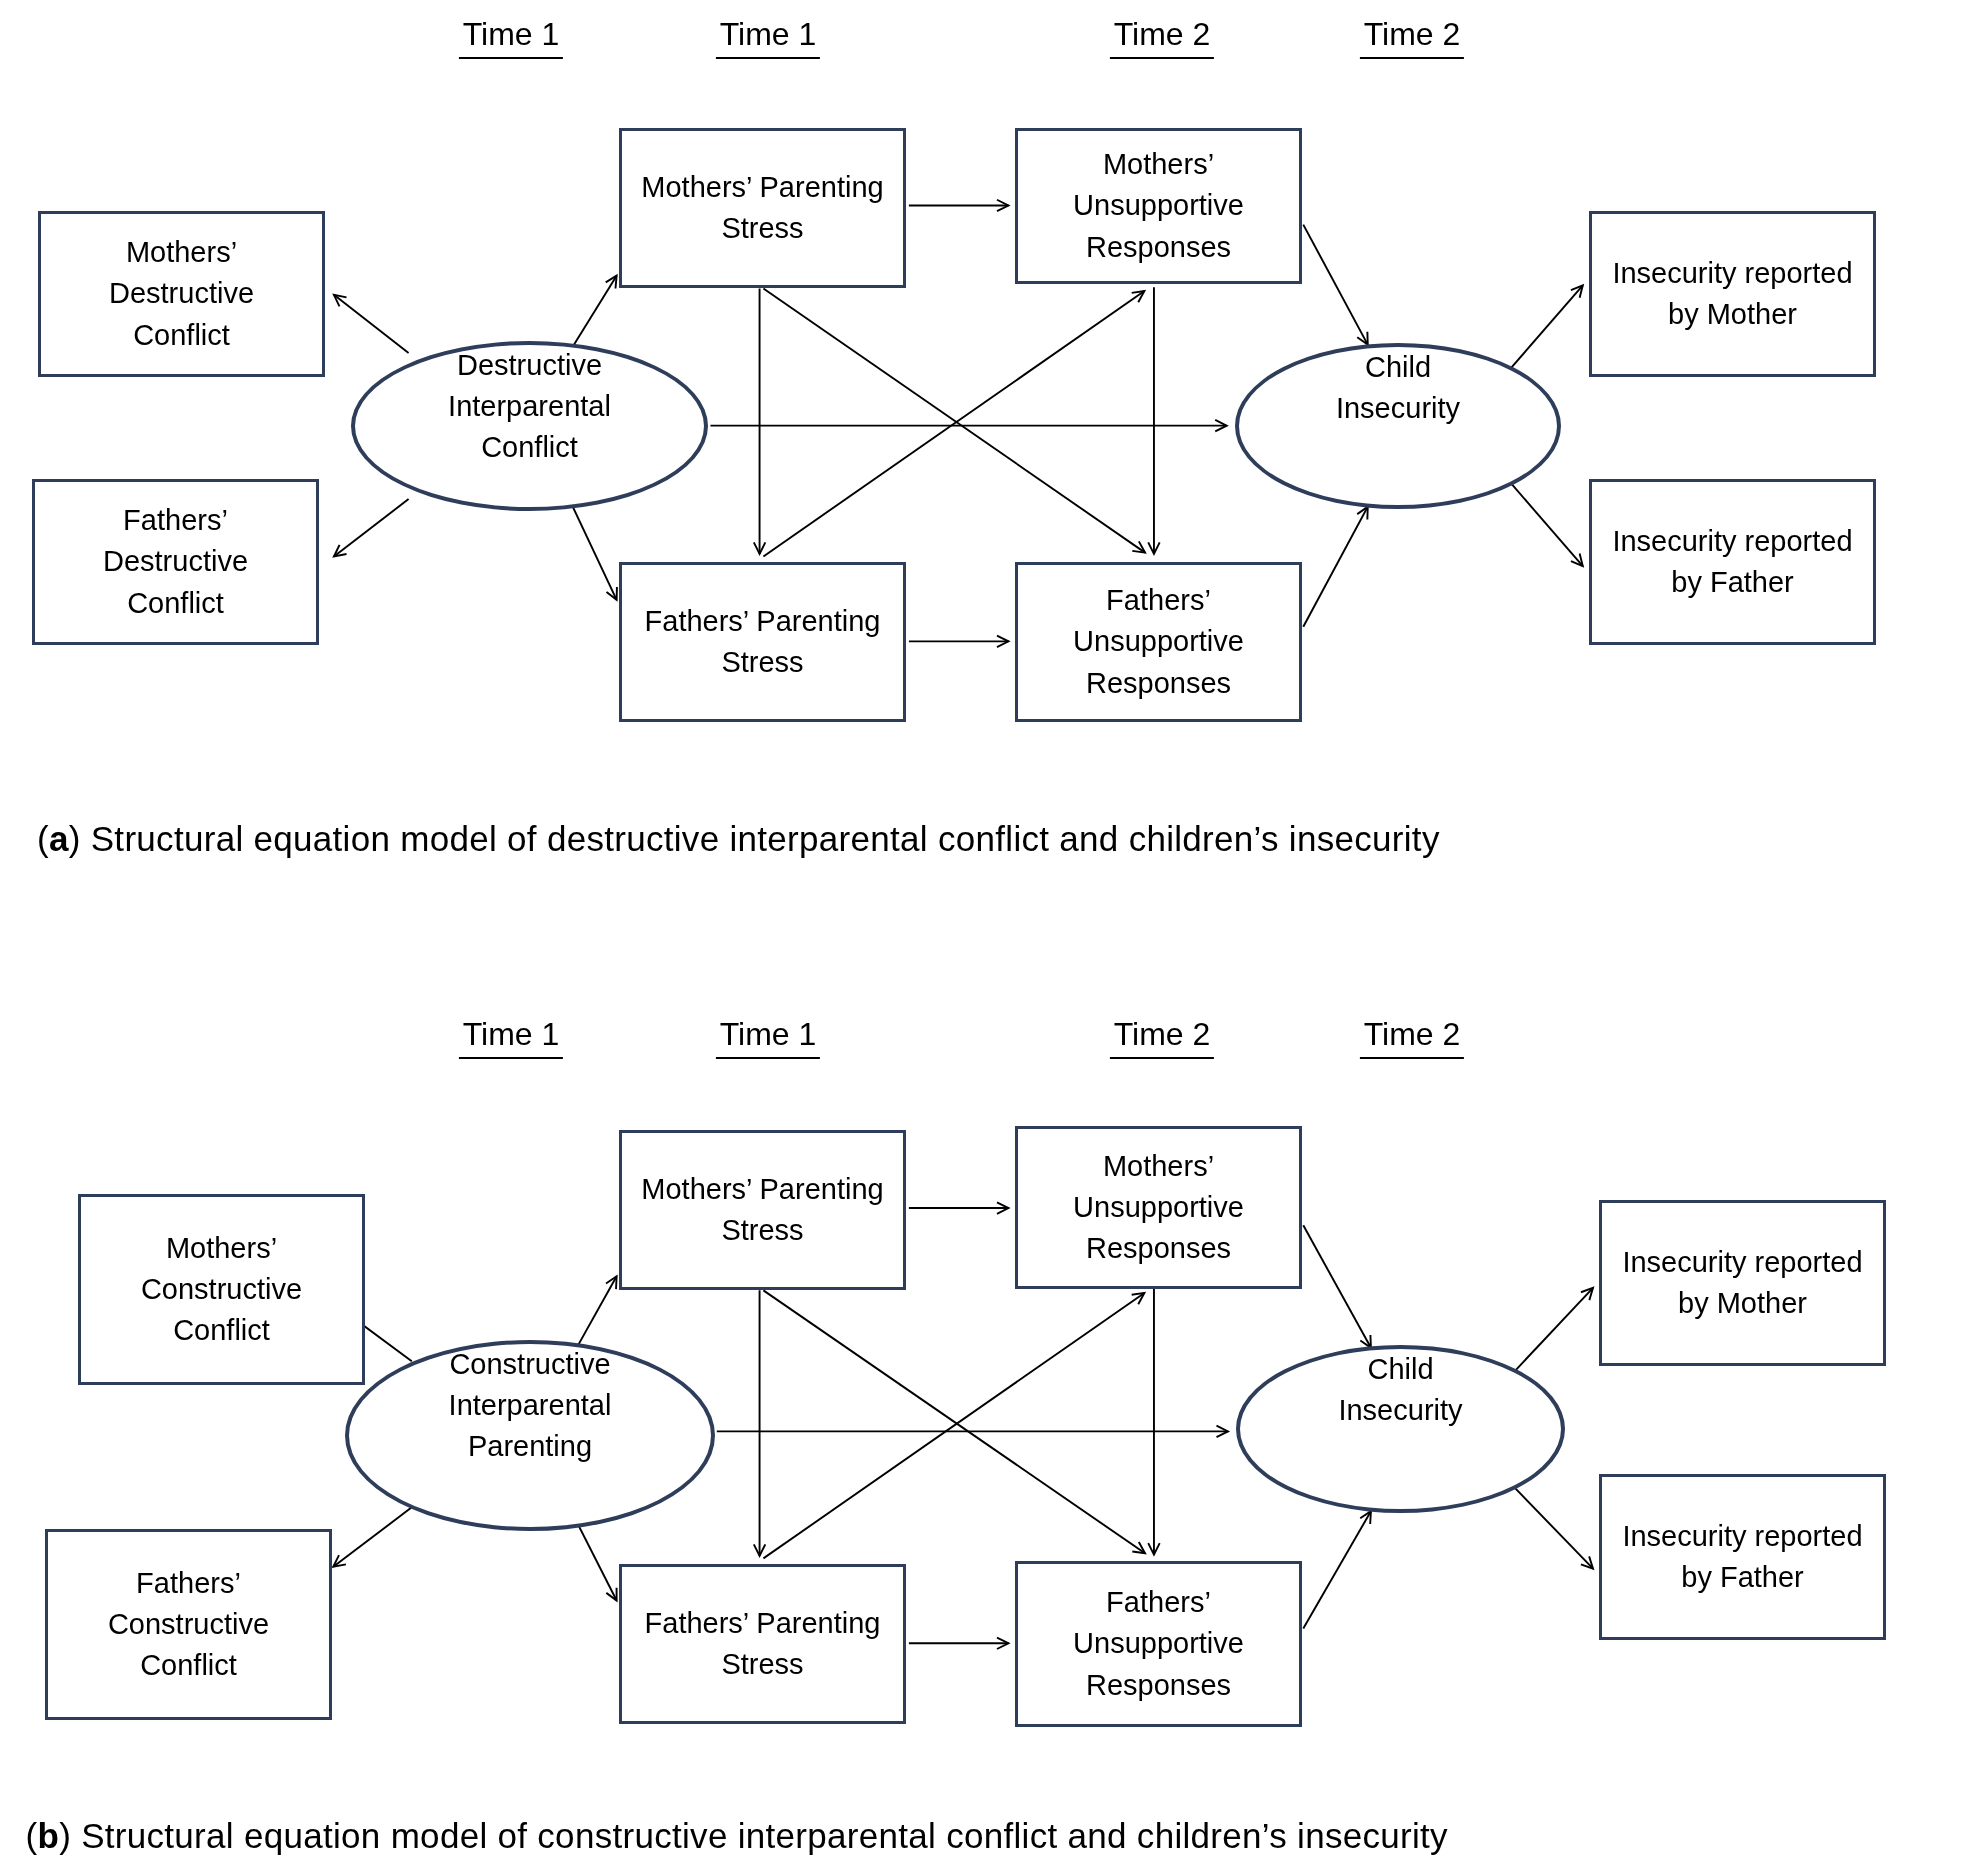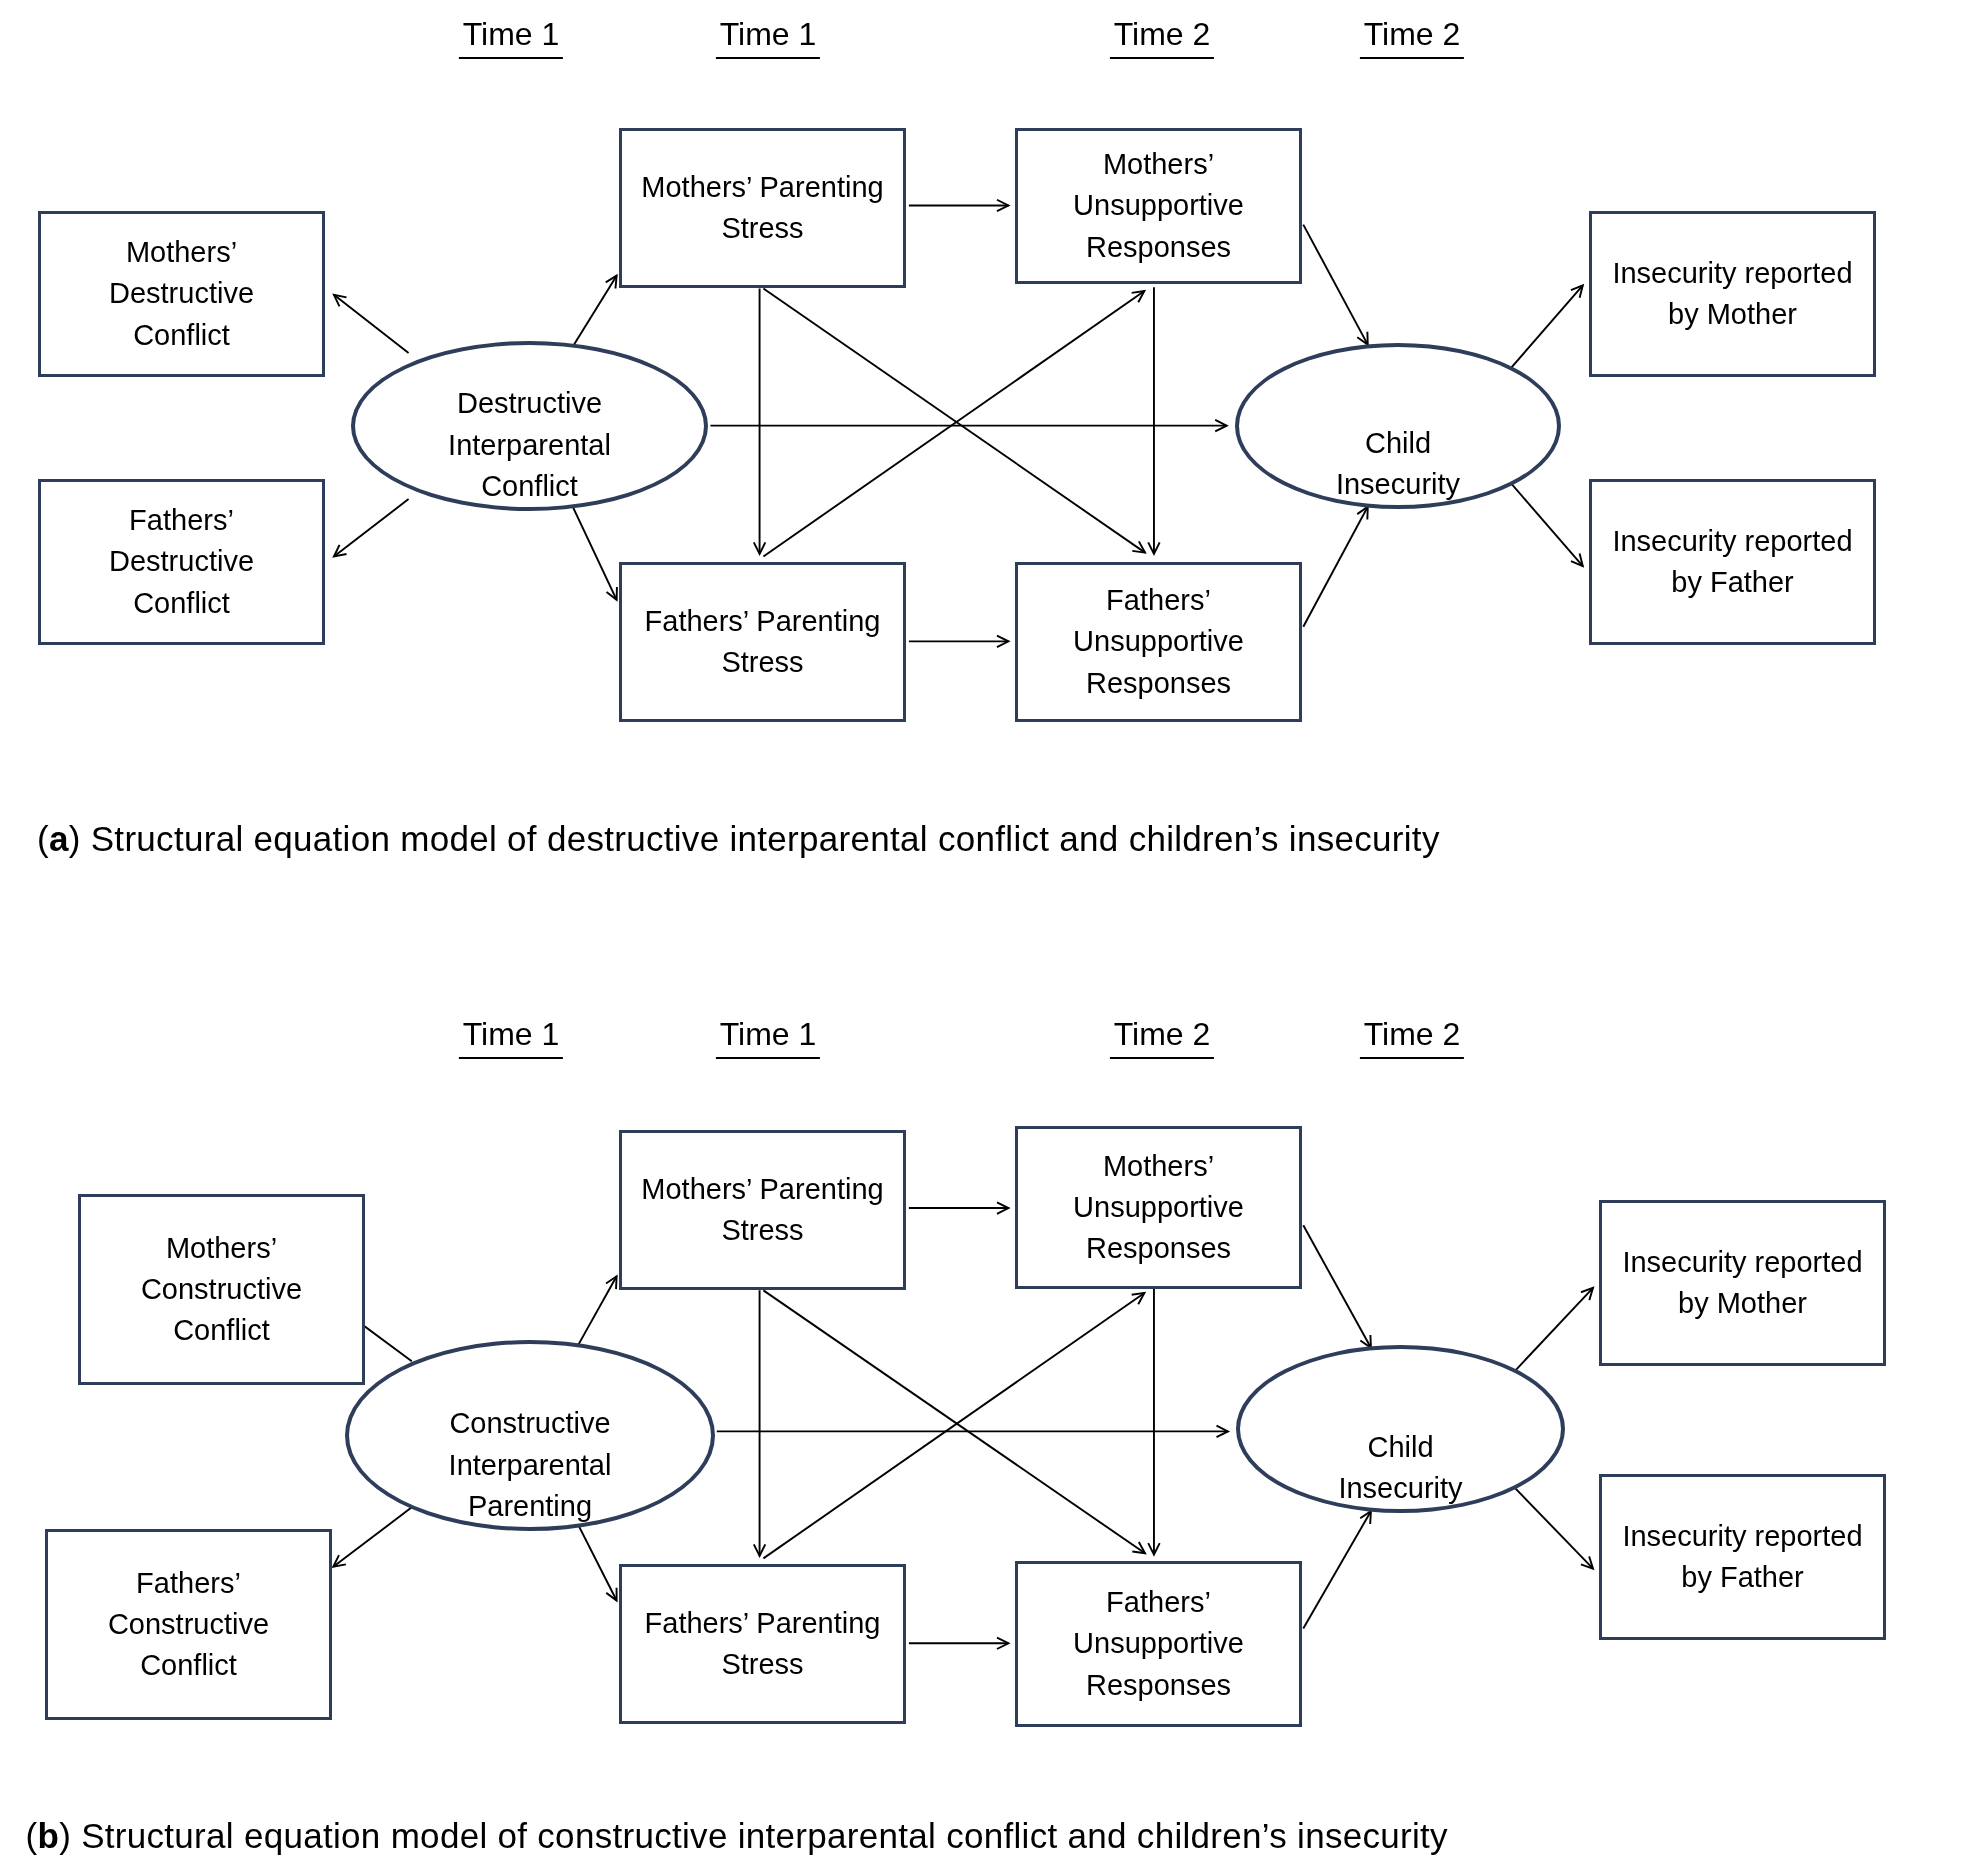--- a/index.html
+++ b/index.html
@@ -3,30 +3,30 @@
 <meta charset="utf-8">
 <style>
   html,body{margin:0;padding:0;background:#ffffff;}
   .stage{position:relative;width:1985px;height:1873px;background:#ffffff;
          font-family:Liberation Sans, sans-serif;color:#000;}
   svg.arrows{position:absolute;left:0;top:0;width:1985px;height:1873px;pointer-events:none;}
   .node{position:absolute;display:flex;align-items:center;justify-content:center;
         text-align:center;background:#ffffff;border:3.8px solid #2e3d5a;box-sizing:border-box;
         font-size:29px;line-height:1.42;}
   .node .lbl{display:inline-block;}
-  .ellipse{position:absolute;display:flex;align-items:flex-end;justify-content:center;
+  .ellipse{position:absolute;display:flex;align-items:flex-start;justify-content:center;
         text-align:center;background:#ffffff;border:4.5px solid #2e3d5a;border-radius:50%;
         box-sizing:border-box;font-size:29px;line-height:1.42;}
   .timelabel{position:absolute;transform:translateX(-50%);font-size:32px;
         border-bottom:2.6px solid #000;padding:0 3.8px 3.8px 3.8px;white-space:nowrap;}
   .caption{position:absolute;font-size:35px;white-space:nowrap;letter-spacing:0.3px;}
   .caption .cap-letter{font-weight:bold;}
   
   .n-mdc{left:38px;top:211px;width:287px;height:166px;justify-content:center;}
-  .n-fdc{left:38px;top:479px;width:287px;height:166px;}
+  .n-fdc{left:32px;top:479px;width:287px;height:166px;}
   .n-dic{left:351px;top:341px;width:357px;height:170px;}
   .n-mps{left:619px;top:128px;width:287px;height:160px;}
   .n-fps{left:619px;top:562px;width:287px;height:160px;}
   .n-mur{left:1015px;top:128px;width:287px;height:156px;}
   .n-fur{left:1015px;top:562px;width:287px;height:160px;}
   .n-ci {left:1235px;top:343px;width:326px;height:166px;}
   .n-irm{left:1589px;top:211px;width:287px;height:166px;}
   .n-irf{left:1589px;top:479px;width:287px;height:166px;}
   
   .n-mcc{left:35px;top:1194px;width:287px;height:191px;margin-left:43px;}

